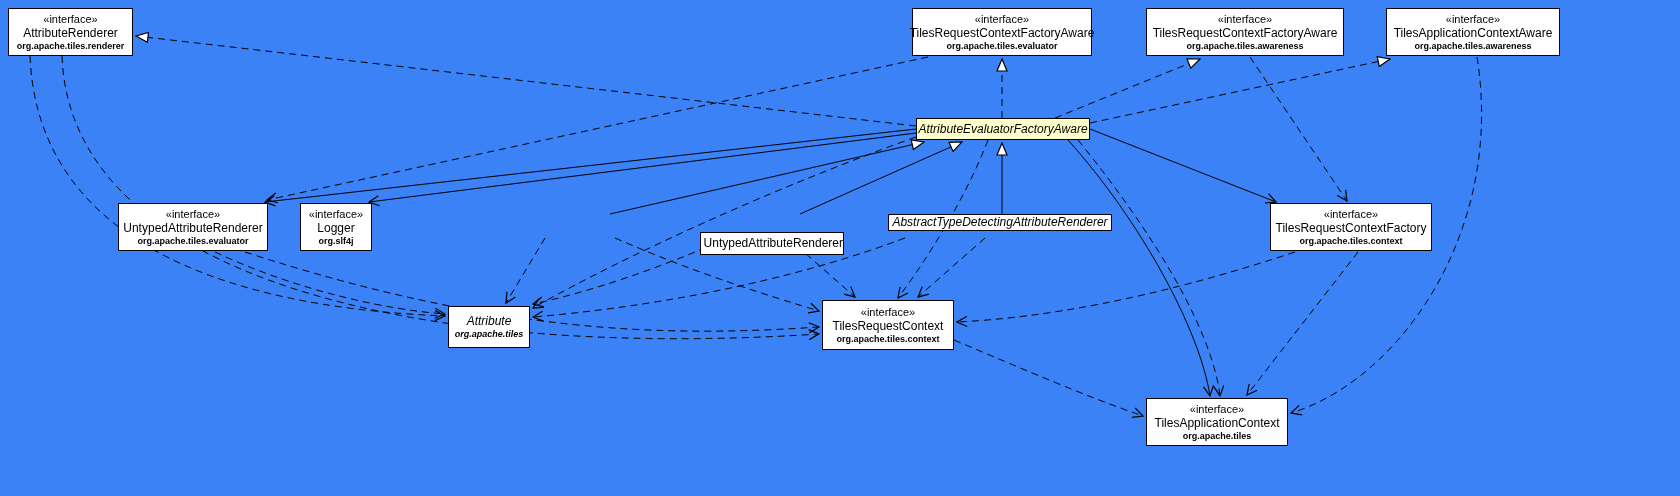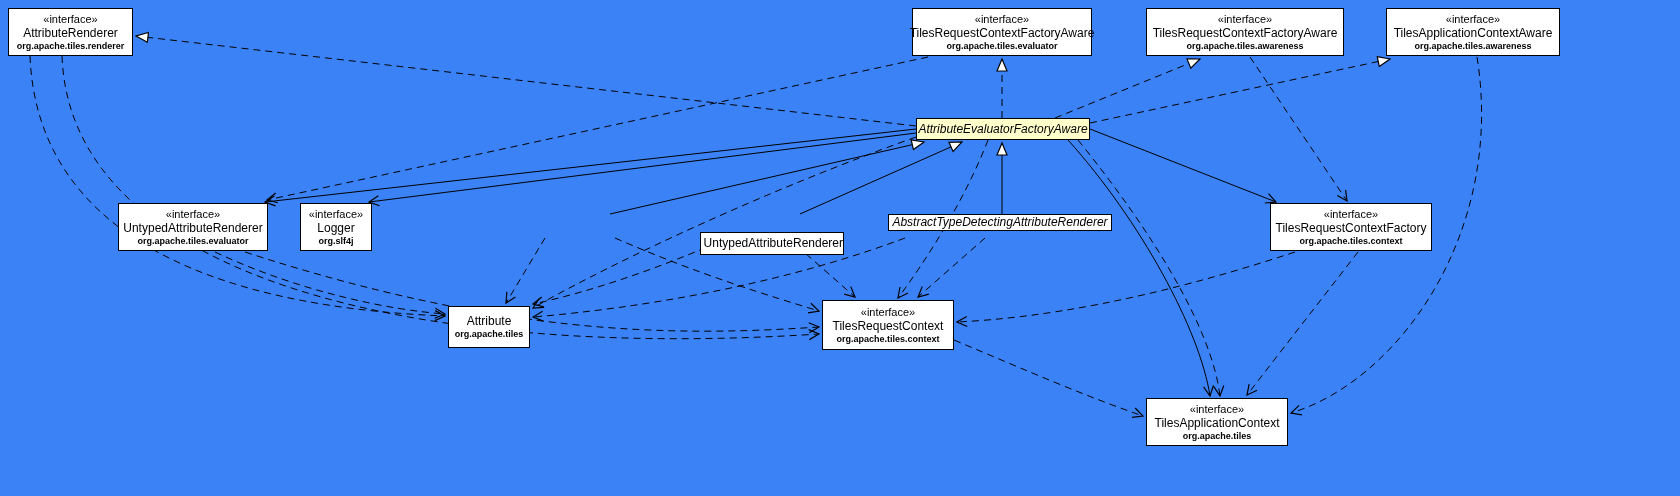--- a/index.html
+++ b/index.html
@@ -115,21 +115,21 @@
   <div class="node abstract" style="left:888px;top:214px;width:224px;height:17px;">
     <div class="name">AbstractTypeDetectingAttributeRenderer</div>
   </div>
 
   <div class="node" style="left:1270px;top:203px;width:162px;height:48px;">
     <div class="stereo">«interface»</div>
     <div class="name">TilesRequestContextFactory</div>
     <div class="pkg">org.apache.tiles.context</div>
   </div>
 
-  <div class="node" style="left:448px;top:306px;width:82px;height:42px;">
+  <div class="node" style="left:448px;top:306px;width:82px;height:42px;font-style:italic;">
     <div class="name">Attribute</div>
     <div class="pkg">org.apache.tiles</div>
   </div>
 
   <div class="node" style="left:822px;top:300px;width:132px;height:50px;">
     <div class="stereo">«interface»</div>
     <div class="name">TilesRequestContext</div>
     <div class="pkg">org.apache.tiles.context</div>
   </div>
 

